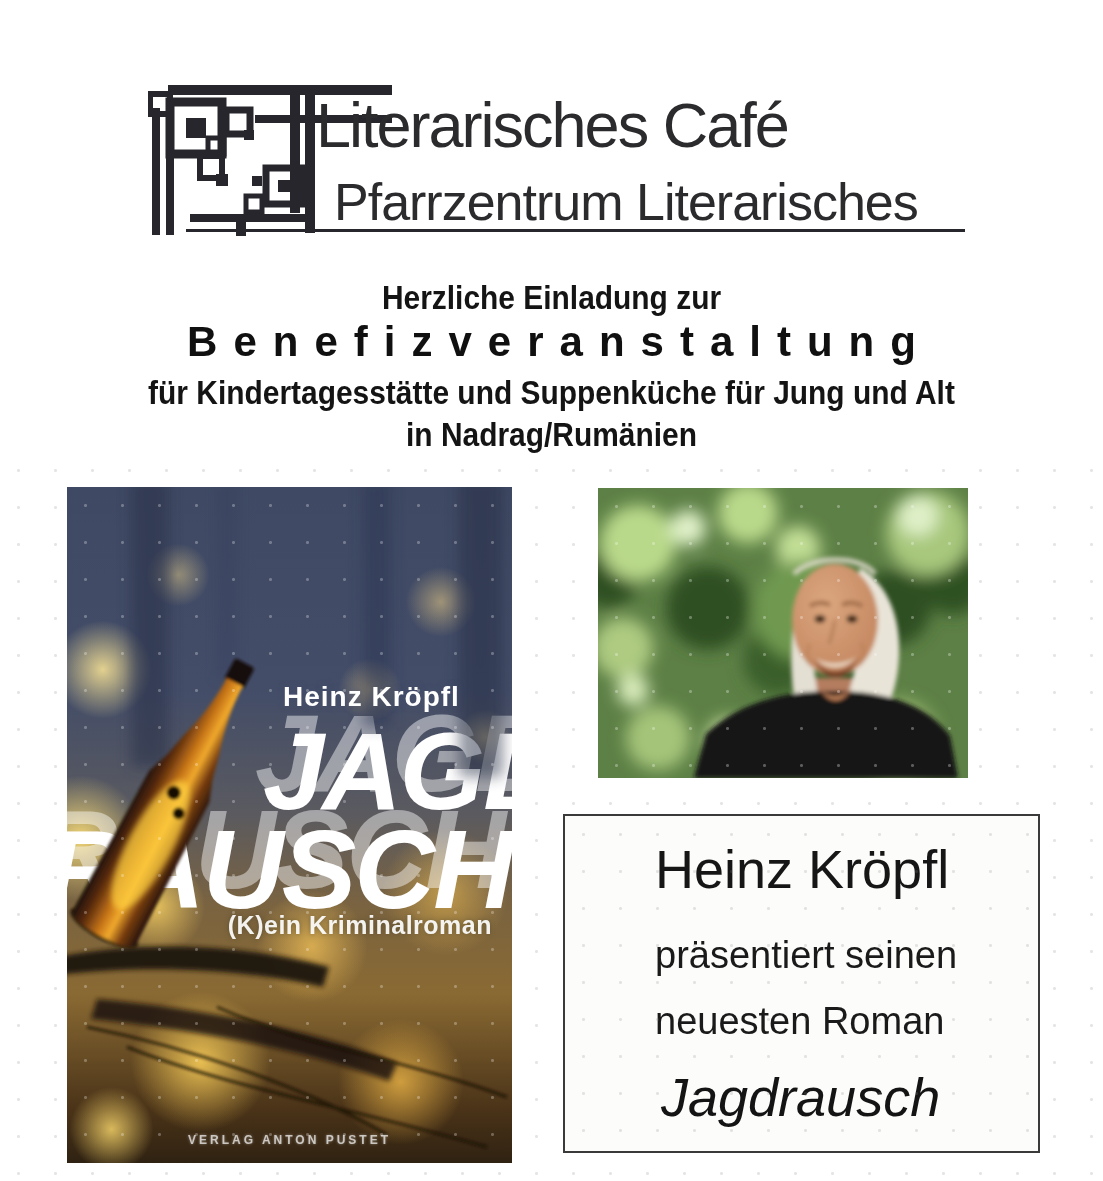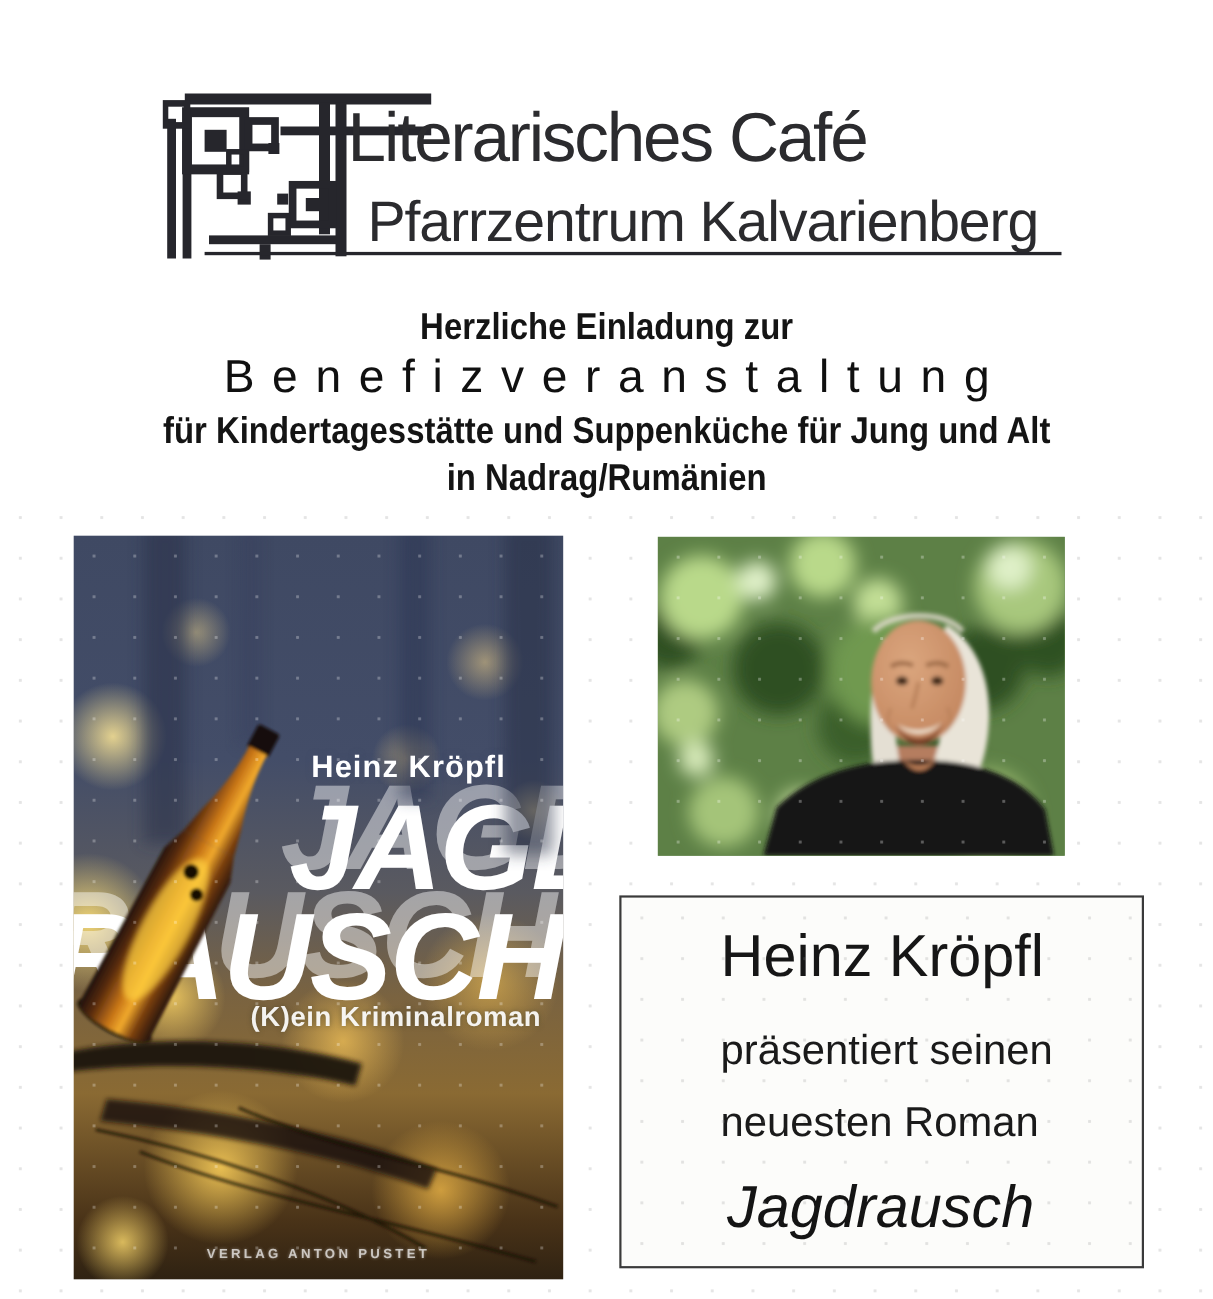--- a/index.html
+++ b/index.html
@@ -16,21 +16,21 @@
   .ornament{left:148px;top:80px;width:250px;height:160px;z-index:2;}
   .logo-title{left:316px;top:94px;font-size:63px;line-height:1;letter-spacing:-2px;
     color:#2b2b2e;white-space:nowrap;z-index:2;}
   .logo-subtitle{left:334px;top:176px;font-size:52px;line-height:1;letter-spacing:-1px;
     color:#2b2b2e;white-space:nowrap;z-index:2;}
   .logo-underline{left:186px;top:229px;width:779px;height:3px;background:#26262c;z-index:2;}
 
   
   .inv{left:0;right:0;text-align:center;line-height:1;color:#141414;z-index:2;}
   .inv1{top:280px;font-size:34px;font-weight:700;transform:scaleX(.88);transform-origin:50% 50%;}
-  .inv2{top:321px;font-size:42px;font-weight:400;letter-spacing:16px;text-indent:16px;color:#101010;}
+  .inv2{top:321px;font-size:42px;font-weight:700;letter-spacing:16px;text-indent:16px;color:#101010;}
   .inv3{top:375px;font-size:34px;font-weight:700;transform:scaleX(.88);transform-origin:50% 50%;}
   .inv4{top:417px;font-size:34px;font-weight:700;transform:scaleX(.88);transform-origin:50% 50%;}
 
   
   .cover{left:67px;top:487px;width:445px;height:676px;overflow:hidden;z-index:1;
     background:
       radial-gradient(70px 70px at 8% 27%,rgba(255,232,150,.85),rgba(255,232,150,0) 70%),
       radial-gradient(45px 45px at 25% 13%,rgba(235,210,140,.50),transparent 70%),
       radial-gradient(50px 50px at 84% 17%,rgba(235,205,135,.55),transparent 70%),
       radial-gradient(45px 45px at 68% 30%,rgba(230,200,130,.50),transparent 70%),
@@ -104,21 +104,21 @@
       <rect x="22" y="22" width="52" height="52" stroke-width="9"></rect>
       <rect x="2" y="14" width="20" height="20" stroke-width="6"></rect>
       <rect x="78" y="30" width="24" height="24" stroke-width="7"></rect>
       <rect x="52" y="76" width="22" height="22" stroke-width="6"></rect>
       <rect x="118" y="88" width="36" height="36" stroke-width="7"></rect>
       <rect x="98" y="116" width="16" height="16" stroke-width="5"></rect>
       <rect x="60" y="58" width="16" height="16" stroke-width="5"></rect>
     </g>
   </svg>
   <div class="abs logo-title">Literarisches Café</div>
-  <div class="abs logo-subtitle">Pfarrzentrum Kalvarienberg</div>
+  <div class="abs logo-subtitle">Pfarrzentrum Literarisches</div>
   <div class="abs logo-underline"></div>
 
   <div class="abs inv inv1">Herzliche Einladung zur</div>
   <div class="abs inv inv2">Benefizveranstaltung</div>
   <div class="abs inv inv3">für Kindertagesstätte und Suppenküche für Jung und Alt</div>
   <div class="abs inv inv4">in Nadrag/Rumänien</div>
 
   <div class="abs cover">
     <div class="abs cover-title jagd-ghost">JAGD</div>
     <div class="abs cover-title jagd-main">JAGD</div>

